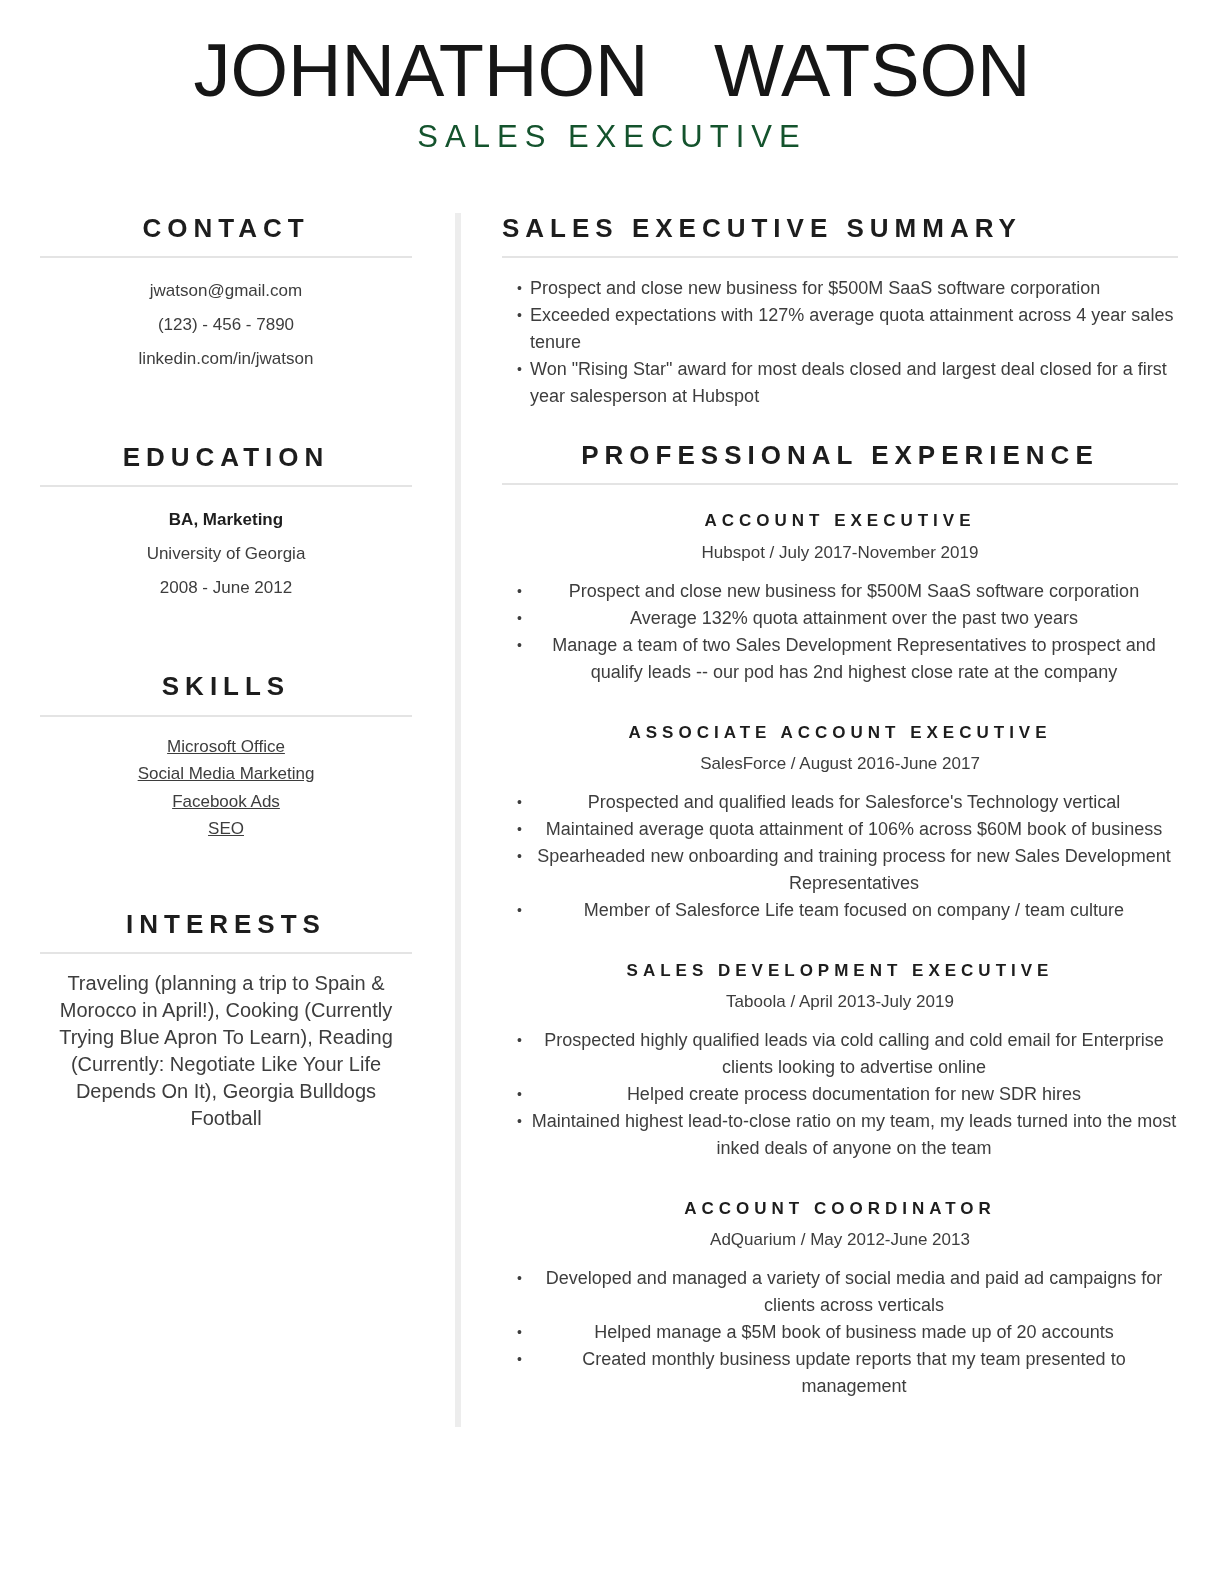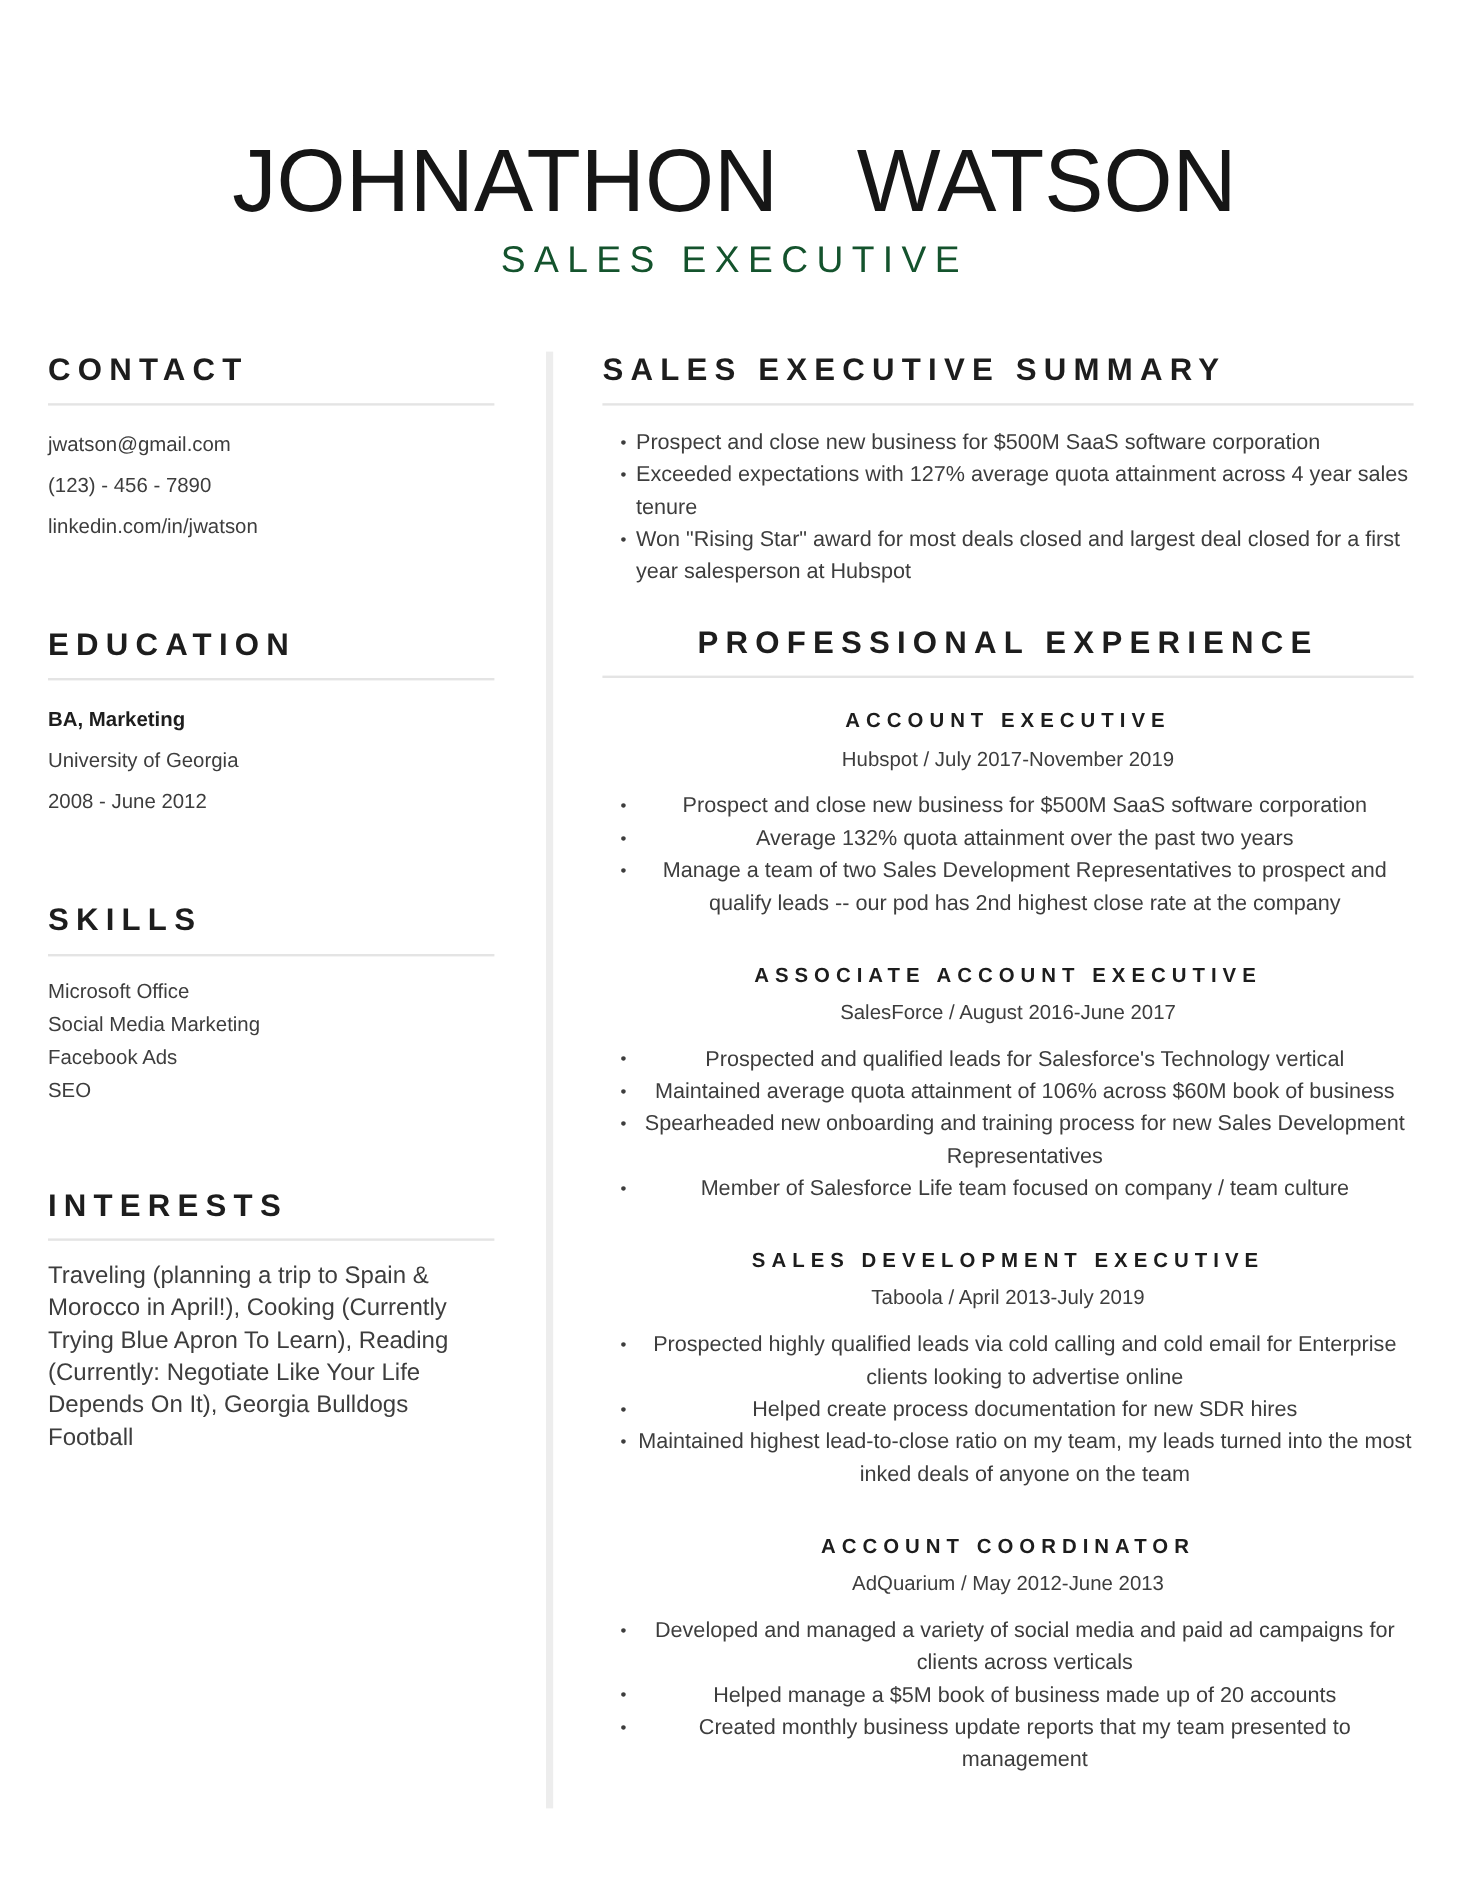--- a/index.html
+++ b/index.html
@@ -6,21 +6,21 @@
   body {
     width:1224px; height:1584px;
     background:#ffffff;
     font-family:"Liberation Sans","DejaVu Sans",sans-serif;
     color:#3d3d3d;
     -webkit-font-smoothing:antialiased;
   }
   .page { width:1224px; height:1584px; overflow:hidden; position:relative; }
 
   
-  .header { text-align:center; padding-top:72px;margin-top:36px; }
+  .header { text-align:center; padding-top:28px; }
   .name {
     margin:0;
     font-size:74px;
     font-weight:400;
     line-height:1.15;
     letter-spacing:0px;
     word-spacing:45px;
     color:#161616;
   }
   .subtitle {
@@ -31,21 +31,21 @@
     color:#14532d;
   }
 
   
   .content { display:flex; margin-top:58px; }
 
   .sidebar {
     width:372px;
     margin-left:40px;
     flex-shrink:0;
-    text-align:left;
+    text-align:center;
   }
   .v-divider {
     width:6px;
     height:1214px;
     background:#ededed;
     margin-left:43px;
     margin-right:41px;
     flex-shrink:0;
   }
   .main {
@@ -67,21 +67,21 @@
     height:2px;
     background:#e4e4e4;
     border:0;
     margin:12px 0 0 0;
   }
 
   
   .side-section + .side-section { margin-top:66px; }
   .side-list { margin:16px 0 0 0; padding:0; list-style:none; }
   .side-list li { line-height:34px; font-size:17px; }
-  .side-list.tight li { line-height:27.5px; }
+  .side-list.tight li { line-height:27.5px;text-decoration:underline; }
   .edu-degree { font-weight:700; color:#1d1d1d; }
   .interests-text {
     margin:16px 0 0 0;
     font-size:20px;
     line-height:27px;
   }
 
   
   .main-section + .main-section { margin-top:30px;text-align:center; }
   ul.bullets {

